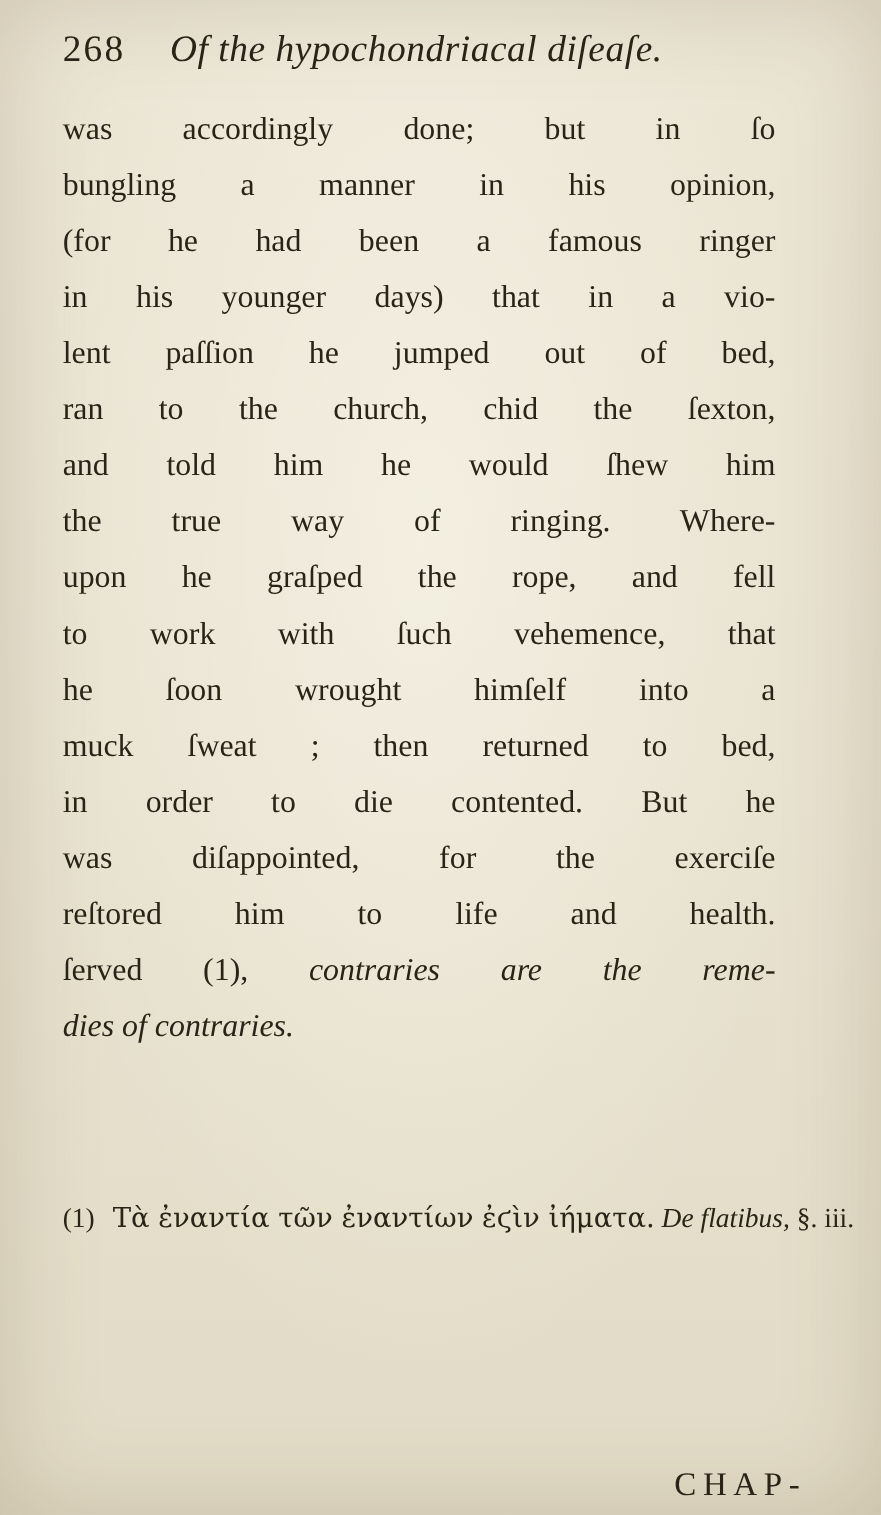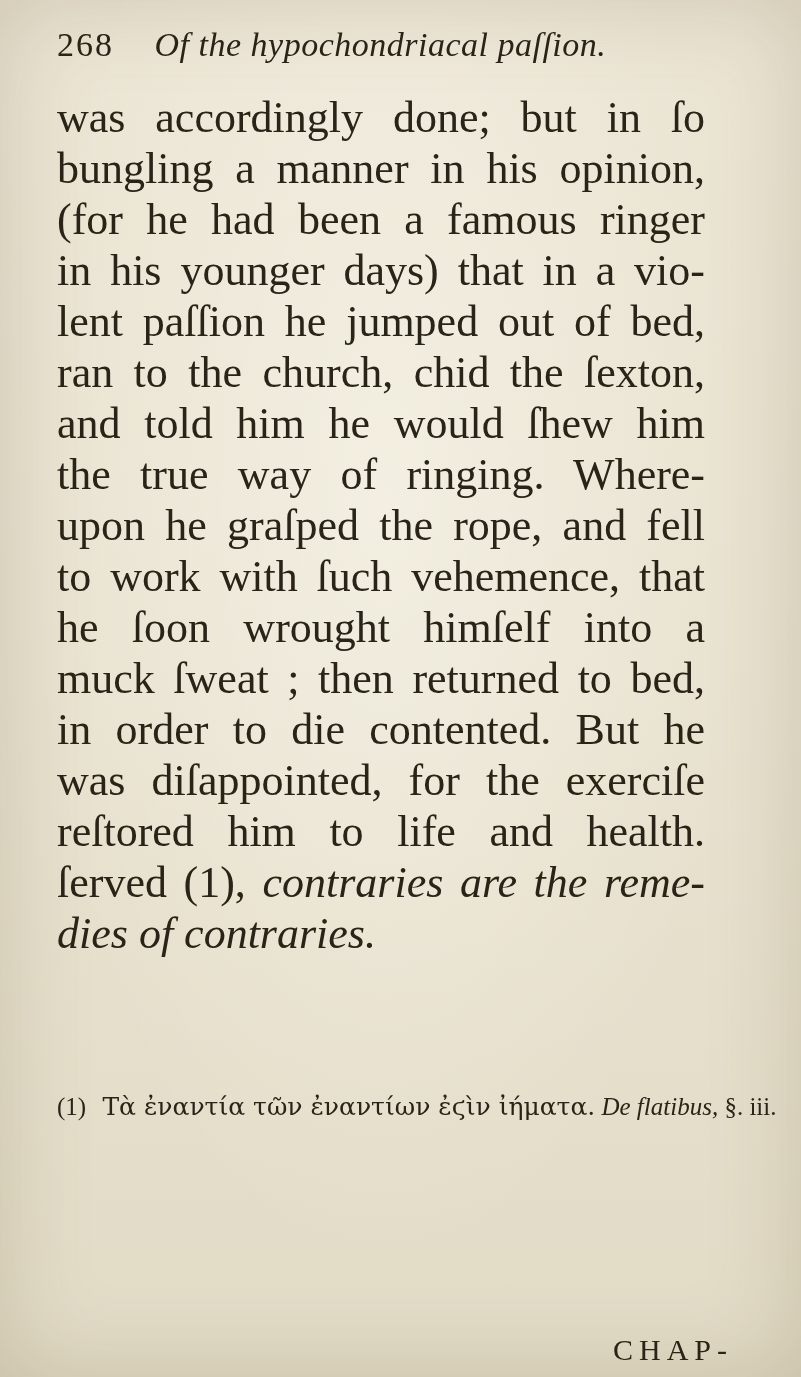--- a/index.html
+++ b/index.html
@@ -36,21 +36,21 @@
   }
   .running-title {
     font-style: italic;
     letter-spacing: 0.5px;
   }
   .body-text {
     position: absolute;
     top: 92px;
     left: 57px;
     width: 648px;
-    font-size: 44px;
+    font-size: 29px;
   }
   .line {
     height: 51px;
     line-height: 51px;
     text-align: justify;
     text-align-last: justify;
   }
   .line.last {
     text-align-last: left;
   }
@@ -76,21 +76,21 @@
     letter-spacing: 6px;
   }
 </style>
 </head>
 <body>
 
 <div class="page">
 
   <div class="header">
     <span class="pagenum">268</span>
-    <span class="running-title">Of the hypochondriacal paſſion.</span>
+    <span class="running-title">Of the hypochondriacal diſeaſe.</span>
   </div>
 
   <div class="body-text">
       <div class="line"><span>was accordingly done; but in ſo</span></div>
       <div class="line"><span>bungling a manner in his opinion,</span></div>
       <div class="line"><span>(for he had been a famous ringer</span></div>
       <div class="line"><span>in his younger days) that in a vio-</span></div>
       <div class="line"><span>lent paſſion he jumped out of bed,</span></div>
       <div class="line"><span>ran to the church, chid the ſexton,</span></div>
       <div class="line"><span>and told him he would ſhew him</span></div>

